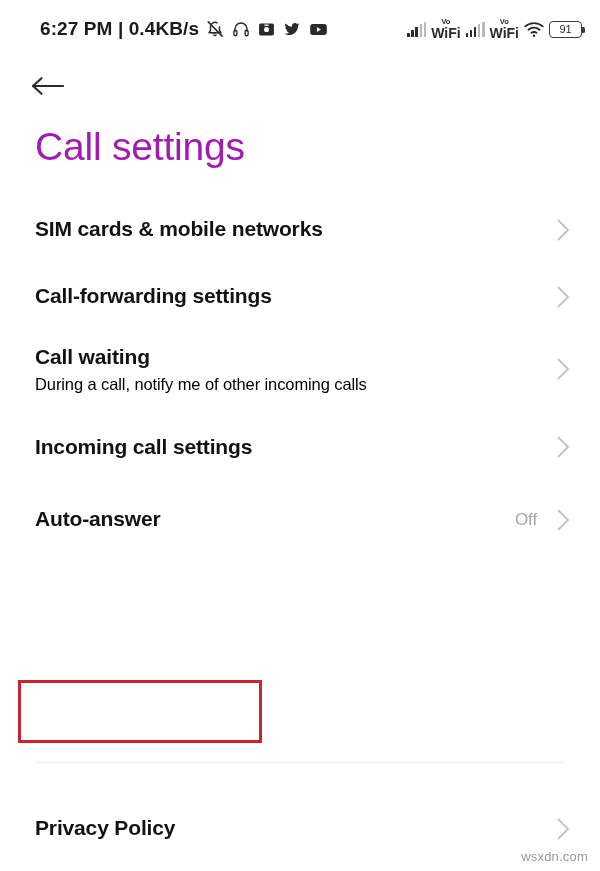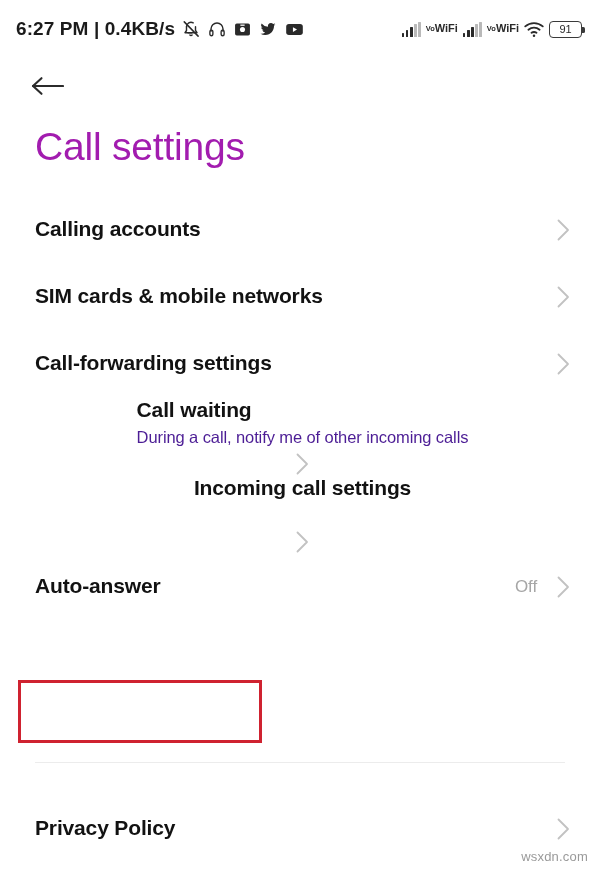--- a/index.html
+++ b/index.html
@@ -10,43 +10,43 @@
     font-family:"Liberation Sans", sans-serif;
     -webkit-font-smoothing:antialiased;
     overflow:hidden;
   }
   #screen { position:relative; width:600px; height:871px; background:#fff; }
 
   
   .statusbar{
     position:absolute; top:0; left:0; width:600px; height:58px;
     display:flex; align-items:center; justify-content:space-between;
-    padding:0 18px 0 16px;
+    padding:0 18px 0 40px;
   }
   .sb-left{ display:flex; align-items:center; gap:7px; }
   .sb-clock{
     font-size:19px; font-weight:bold; color:#1b1b1b; letter-spacing:.1px;
     white-space:nowrap;
   }
   .sb-icons{ display:flex; align-items:center; gap:8px; }
   .sb-ic{ display:block; }
   .sb-right{ display:flex; align-items:center; gap:5px; }
   .sig{ display:flex; align-items:flex-end; gap:1.5px; height:15px; }
   .sig i{ display:block; width:2.6px; background:#2a2a2a; border-radius:.5px; }
   .sig i:nth-child(1){ height:4px; }
   .sig i:nth-child(2){ height:7px; }
   .sig i:nth-child(3){ height:10px; }
   .sig i:nth-child(4){ height:13px; background:#b9b9b9; }
   .sig i:nth-child(5){ height:15px; background:#b9b9b9; }
   .volte{
-    display:flex; flex-direction:row; align-items:center; justify-content:center;
+    display:flex; flex-direction:column; align-items:center; justify-content:center;
     line-height:1.02; color:#2a2a2a; font-weight:bold;
   }
   .volte span:first-child{ font-size:7.5px; }
-  .volte span:last-child{ font-size:11px; }
+  .volte span:last-child{ font-size:14px; }
   .batt{
     position:relative; width:33px; height:17px; border:1.6px solid #3a3a3a;
     border-radius:4px; display:flex; align-items:center; justify-content:center;
   }
   .batt:after{
     content:""; position:absolute; right:-4px; top:5.5px;
     width:2.6px; height:6px; background:#3a3a3a; border-radius:0 1.5px 1.5px 0;
   }
   .batt b{ font-size:11px; font-weight:normal; color:#2a2a2a; letter-spacing:-.2px; }
 
@@ -62,28 +62,28 @@
     font-size:39px; font-weight:300; color:#a21caf; letter-spacing:-.2px;
     line-height:1.1;
   }
 
   
   .list{ position:absolute; left:0; top:196px; width:600px; }
   .row{
     position:relative; display:flex; align-items:center; justify-content:space-between;
     padding:0 30px 0 35px; min-height:67px; cursor:pointer;
   }
-  .row.with-sub{ min-height:78px;flex-direction:column; }
+  .row.with-sub{ min-height:78px; }
   .row-texts{ display:flex; flex-direction:column; justify-content:center; }
   .row-title{
     font-size:21px; font-weight:bold; color:#121212; letter-spacing:-.15px;
     line-height:1.25; white-space:nowrap;
   }
   .row-sub{
-    font-size:16.5px; color:#4c1d95; font-weight:400; margin-top:5px;
+    font-size:16.5px; color:#000000; font-weight:400; margin-top:5px;
     letter-spacing:-.1px; white-space:nowrap;text-align:right;
   }
   .row-right{ display:flex; align-items:center; gap:20px; }
   .row-value{ font-size:17px; color:#a6a6a6; letter-spacing:-.1px; }
   .chev{ display:block; flex:none; }
 
   
   .divider{
     position:absolute; left:35px; top:762px; width:530px; height:1px;
     background:#ececec;
@@ -178,30 +178,20 @@
     <svg width="34" height="24" viewBox="0 0 34 24">
       <path d="M33 12H3" stroke="#2b2b2b" stroke-width="2.1" stroke-linecap="round"></path>
       <path d="M11.5 4.2 3 12l8.5 7.8" fill="none" stroke="#2b2b2b" stroke-width="2.1" stroke-linecap="round" stroke-linejoin="round"></path>
     </svg>
   </div>
 
   <div class="page-title">Call settings</div>
 
   <div class="list">
 
-    <div class="row">
-      <div class="row-texts">
-        <div class="row-title">Calling accounts</div>
-      </div>
-      <div class="row-right">
-        <svg class="chev" width="13" height="22" viewBox="0 0 13 22">
-          <path d="M1.5 1.5 11 11l-9.5 9.5" fill="none" stroke="#c2c2c2" stroke-width="1.8" stroke-linecap="round" stroke-linejoin="round"></path>
-        </svg>
-      </div>
-    </div>
 
     <div class="row">
       <div class="row-texts">
         <div class="row-title">SIM cards &amp; mobile networks</div>
       </div>
       <div class="row-right">
         <svg class="chev" width="13" height="22" viewBox="0 0 13 22">
           <path d="M1.5 1.5 11 11l-9.5 9.5" fill="none" stroke="#c2c2c2" stroke-width="1.8" stroke-linecap="round" stroke-linejoin="round"></path>
         </svg>
       </div>

